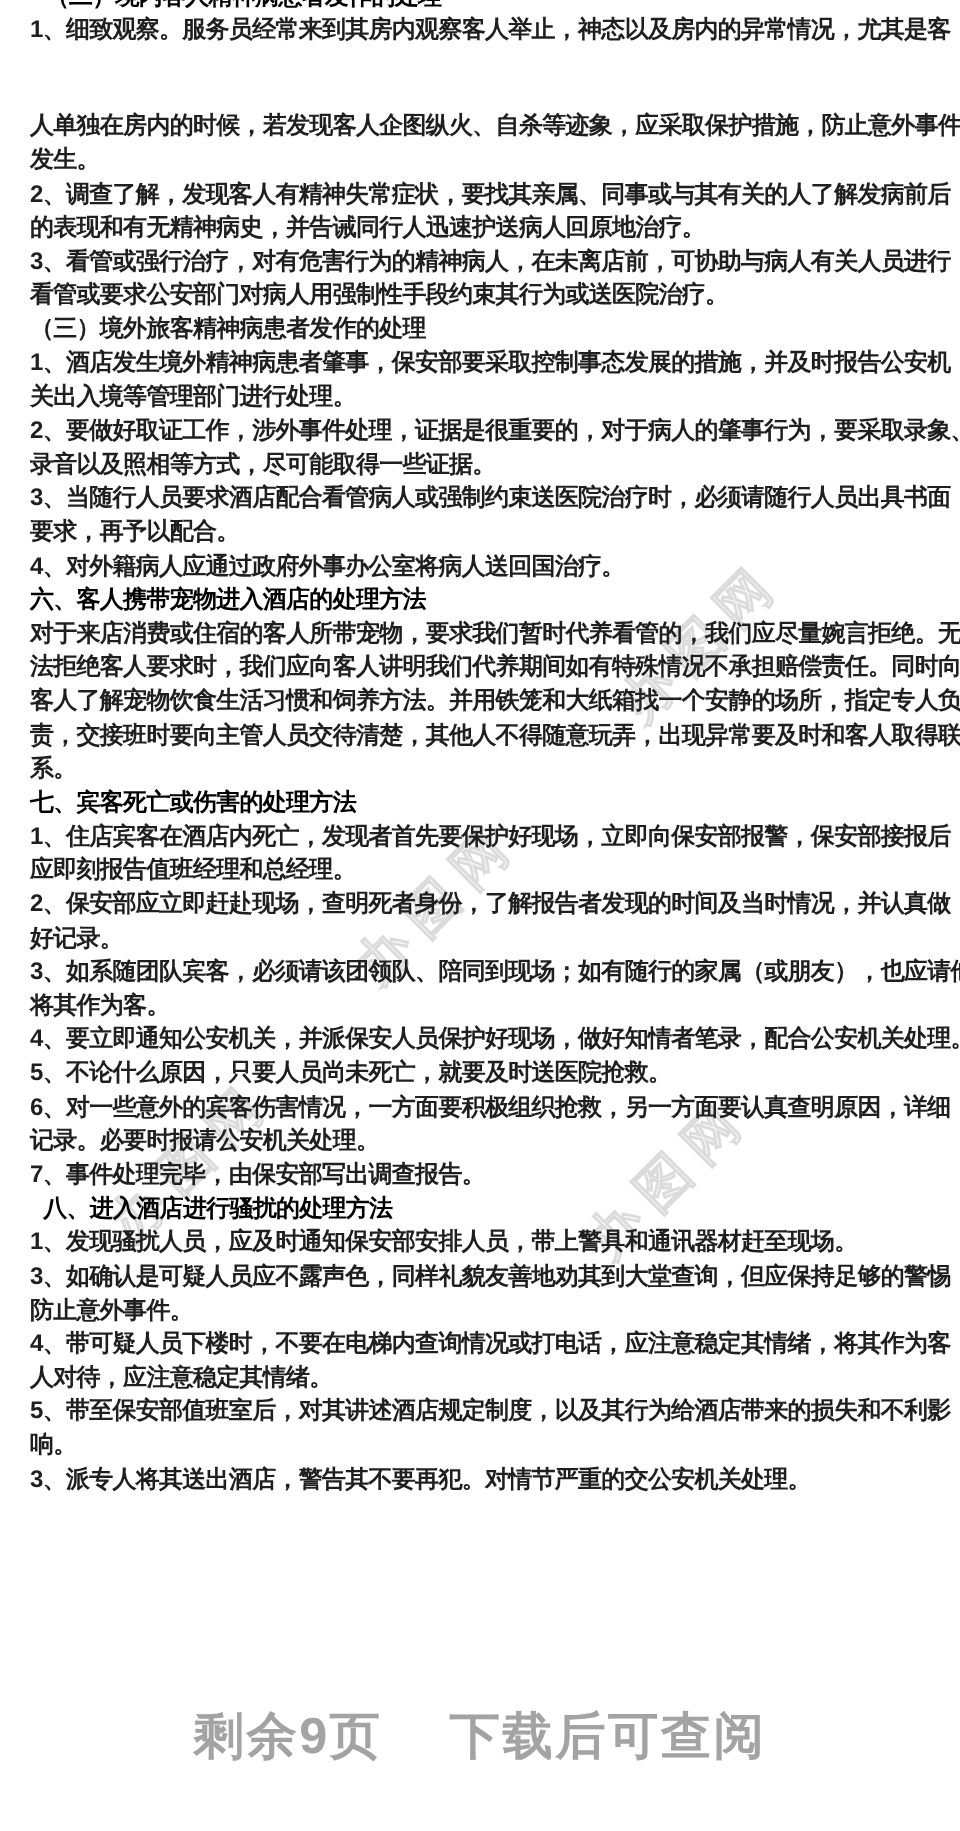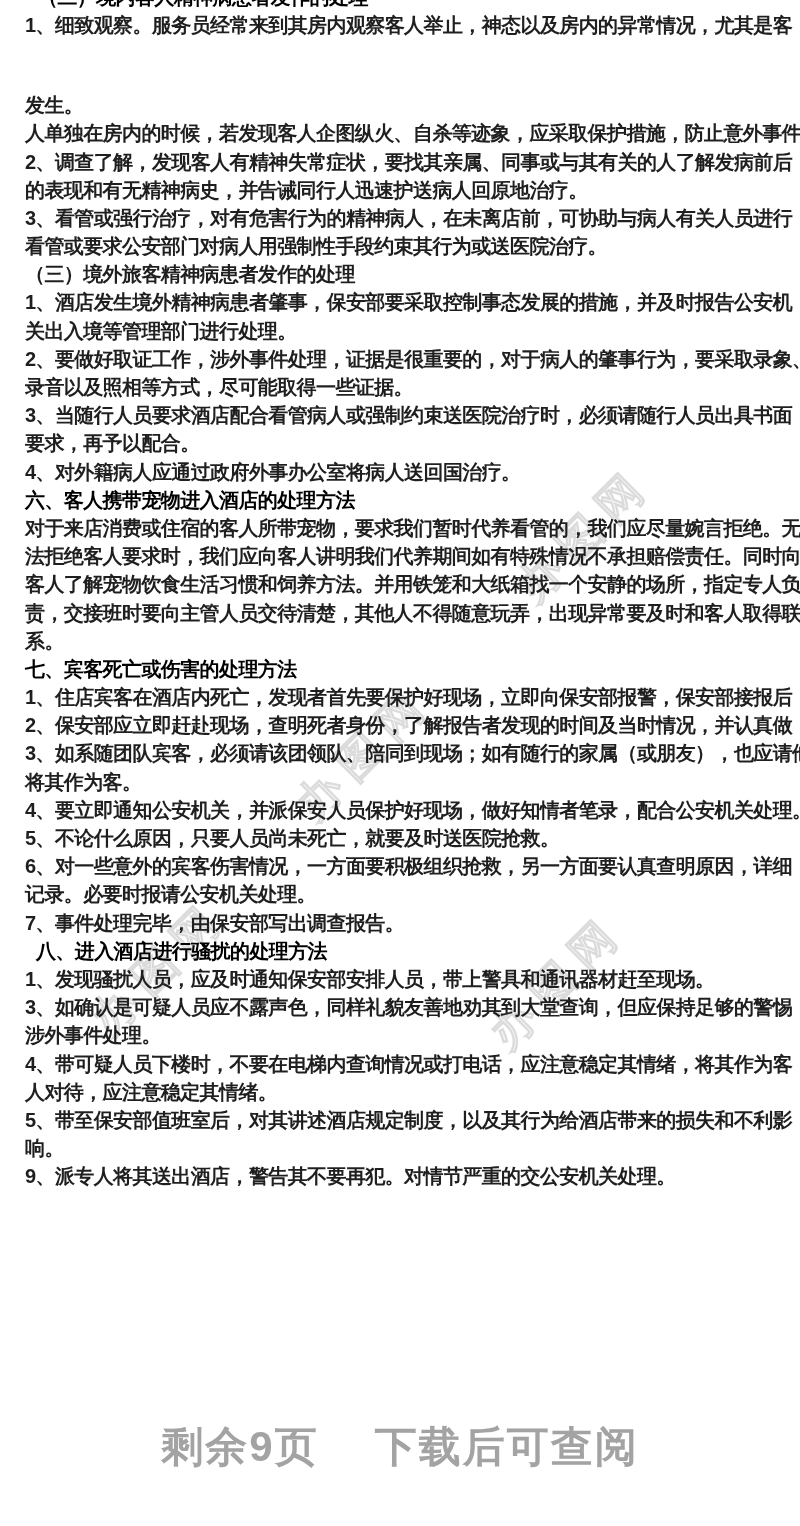--- a/index.html
+++ b/index.html
@@ -63,58 +63,60 @@
 
   <span class="wm" style="left:500px; top:505px;">办图网</span>
   <span class="wm" style="left:280px; top:723px;">办图网</span>
   <span class="wm" style="left:75px;  top:938px;">办图网</span>
   <span class="wm" style="left:473px; top:952px;">办图网</span>
 
   <div class="doc">
     <div class="line bold ind2">（二）境内客人精神病患者发作的处理</div>
     <div class="line">1、细致观察。服务员经常来到其房内观察客人举止，神态以及房内的异常情况，尤其是客</div>
     <div class="spacer"></div>
+    <div class="line">人单独在房内的时候，若发现客人企图纵火、自杀等迹象，应采取保护措施，防止意外事件</div>
     <div class="line">发生。</div>
-    <div class="line">人单独在房内的时候，若发现客人企图纵火、自杀等迹象，应采取保护措施，防止意外事件</div>
     <div class="line">2、调查了解，发现客人有精神失常症状，要找其亲属、同事或与其有关的人了解发病前后</div>
     <div class="line">的表现和有无精神病史，并告诫同行人迅速护送病人回原地治疗。</div>
     <div class="line">3、看管或强行治疗，对有危害行为的精神病人，在未离店前，可协助与病人有关人员进行</div>
     <div class="line">看管或要求公安部门对病人用强制性手段约束其行为或送医院治疗。</div>
     <div class="line">（三）境外旅客精神病患者发作的处理</div>
     <div class="line">1、酒店发生境外精神病患者肇事，保安部要采取控制事态发展的措施，并及时报告公安机</div>
     <div class="line">关出入境等管理部门进行处理。</div>
     <div class="line">2、要做好取证工作，涉外事件处理，证据是很重要的，对于病人的肇事行为，要采取录象、</div>
     <div class="line">录音以及照相等方式，尽可能取得一些证据。</div>
     <div class="line">3、当随行人员要求酒店配合看管病人或强制约束送医院治疗时，必须请随行人员出具书面</div>
     <div class="line">要求，再予以配合。</div>
     <div class="line">4、对外籍病人应通过政府外事办公室将病人送回国治疗。</div>
     <div class="line bold">六、客人携带宠物进入酒店的处理方法</div>
     <div class="line">对于来店消费或住宿的客人所带宠物，要求我们暂时代养看管的，我们应尽量婉言拒绝。无</div>
     <div class="line">法拒绝客人要求时，我们应向客人讲明我们代养期间如有特殊情况不承担赔偿责任。同时向</div>
     <div class="line">客人了解宠物饮食生活习惯和饲养方法。并用铁笼和大纸箱找一个安静的场所，指定专人负</div>
     <div class="line">责，交接班时要向主管人员交待清楚，其他人不得随意玩弄，出现异常要及时和客人取得联</div>
     <div class="line">系。</div>
     <div class="line bold">七、宾客死亡或伤害的处理方法</div>
     <div class="line">1、住店宾客在酒店内死亡，发现者首先要保护好现场，立即向保安部报警，保安部接报后</div>
+    <div class="line">应即刻报告值班经理和总经理。</div>
     <div class="line">2、保安部应立即赶赴现场，查明死者身份，了解报告者发现的时间及当时情况，并认真做</div>
+    <div class="line">好记录。</div>
     <div class="line">3、如系随团队宾客，必须请该团领队、陪同到现场；如有随行的家属（或朋友），也应请他</div>
     <div class="line">将其作为客。</div>
     <div class="line">4、要立即通知公安机关，并派保安人员保护好现场，做好知情者笔录，配合公安机关处理。</div>
     <div class="line">5、不论什么原因，只要人员尚未死亡，就要及时送医院抢救。</div>
     <div class="line">6、对一些意外的宾客伤害情况，一方面要积极组织抢救，另一方面要认真查明原因，详细</div>
     <div class="line">记录。必要时报请公安机关处理。</div>
     <div class="line">7、事件处理完毕，由保安部写出调查报告。</div>
     <div class="line bold ind">八、进入酒店进行骚扰的处理方法</div>
     <div class="line">1、发现骚扰人员，应及时通知保安部安排人员，带上警具和通讯器材赶至现场。</div>
     <div class="line">3、如确认是可疑人员应不露声色，同样礼貌友善地劝其到大堂查询，但应保持足够的警惕，</div>
-    <div class="line">涉外事件处理。</div>
+    <div class="line">防止意外事件。</div>
     <div class="line">4、带可疑人员下楼时，不要在电梯内查询情况或打电话，应注意稳定其情绪，将其作为客</div>
     <div class="line">人对待，应注意稳定其情绪。</div>
     <div class="line">5、带至保安部值班室后，对其讲述酒店规定制度，以及其行为给酒店带来的损失和不利影</div>
     <div class="line">响。</div>
-    <div class="line">9、派专人将其送出酒店，警告其不要再犯。对情节严重的交公安机关处理。</div>
+    <div class="line">3、派专人将其送出酒店，警告其不要再犯。对情节严重的交公安机关处理。</div>
   </div>
 
   <div class="footer">
     <span>剩余9页</span><span class="gap"></span><span>下载后可查阅</span>
   </div>
 
 </div>
 
 </body></html>

